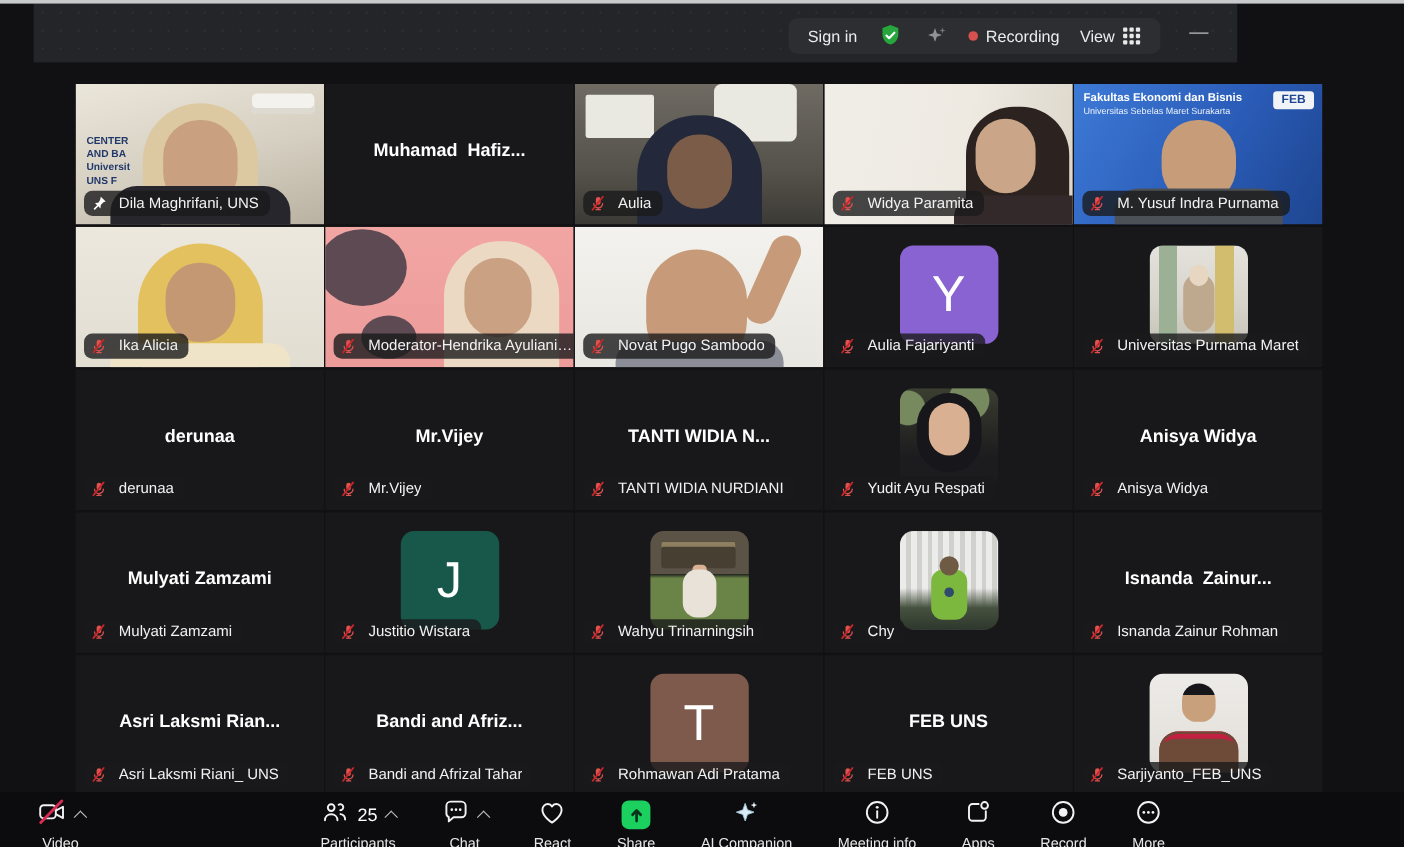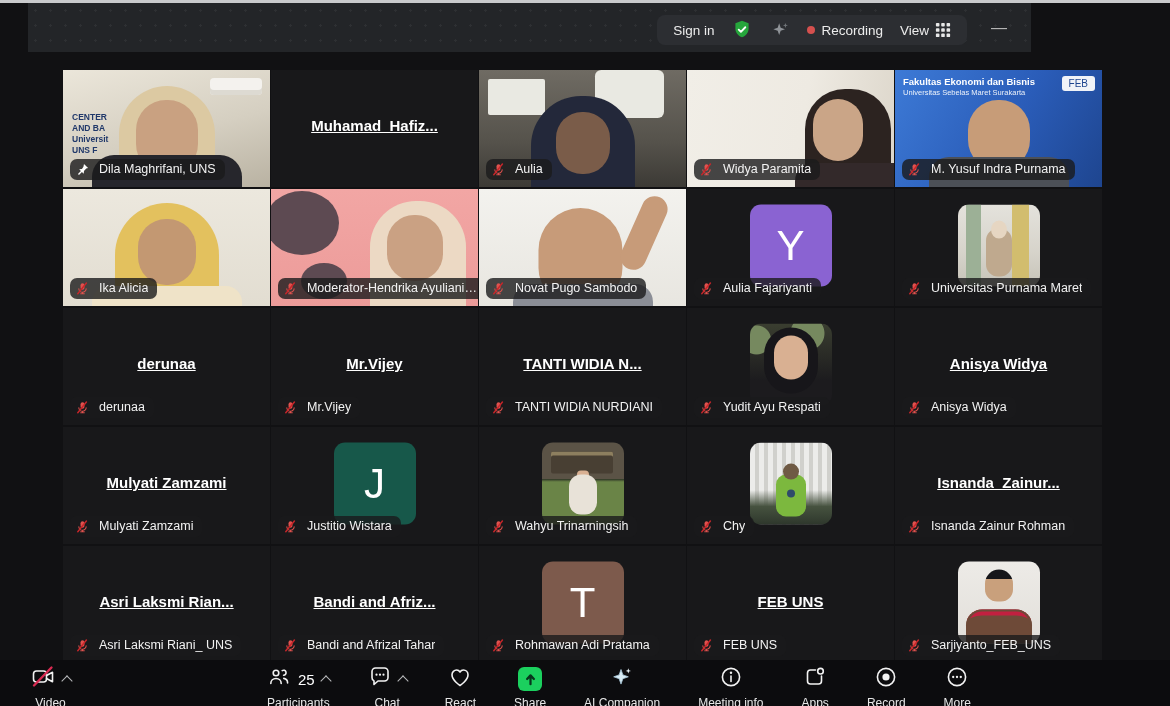--- a/index.html
+++ b/index.html
@@ -29,21 +29,21 @@
   
   .grid{
     position:absolute;left:63px;top:70px;z-index:2;
     display:grid;grid-template-columns:repeat(5,207px);grid-auto-rows:117px;gap:2px 1px;
   }
   .tile{position:relative;background:#18181a;overflow:hidden}
   .tile.active{box-shadow:inset 0 0 0 3px #2bd466}
   .scene{position:absolute;inset:0;overflow:hidden}
   .center-name{
     position:absolute;inset:0;display:flex;align-items:center;justify-content:center;
-    color:#fff;font-weight:700;font-size:15px;white-space:pre;padding-bottom:6px;text-decoration:underline;
+    color:#fff;font-weight:700;font-size:15px;white-space:pre;padding-bottom:6px;
   }
   .name-tag{
     position:absolute;left:7px;bottom:7px;max-width:calc(100% - 14px);
     display:inline-flex;align-items:center;gap:10px;background:rgba(26,26,28,.8);
     border-radius:7px;padding:3px 9px 4px 6px;color:#f2f2f2;font-size:12.5px;
     white-space:nowrap;z-index:3;
   }
   .tag-text{overflow:hidden;text-overflow:ellipsis}
   .avatar-letter{
     position:absolute;left:50%;top:50%;transform:translate(-50%,-53%);
@@ -80,21 +80,21 @@
   .scene-widya::after{content:"";position:absolute;left:52%;bottom:-10px;width:120px;height:34px;
     border-radius:18px 18px 0 0;background:#33292a}
   .scene-yusuf{background:linear-gradient(120deg,#3d7ad6 0%,#2a5cb8 55%,#1e458f 100%)}
   .scene-yusuf::before{content:"";position:absolute;left:50%;top:26%;transform:translateX(-50%);
     width:62px;height:70px;border-radius:30px;background:#c79c78}
   .scene-yusuf::after{content:"";position:absolute;left:50%;bottom:-12px;transform:translateX(-50%);
     width:140px;height:42px;border-radius:20px 20px 0 0;background:#4c5057}
   .vb-text{position:absolute;left:8px;top:6px;color:#fff;z-index:2}
   .vb1{font-weight:700;font-size:9.5px}
   .vb2{font-size:7.5px;opacity:.9;margin-top:1px}
-  .vb-logo{position:absolute;right:7px;top:6px;background:#f0f3f8;color:#1e458f;font-weight:400;
+  .vb-logo{position:absolute;right:7px;top:6px;background:#f0f3f8;color:#1e458f;font-weight:700;
     font-size:10px;padding:2px 7px;border-radius:3px;z-index:2}
   .scene-ika{background:linear-gradient(#ece8de 0%,#e2ddd1 100%);}
   .scene-ika::before{content:"";position:absolute;left:50%;top:12%;transform:translateX(-50%);
     width:104px;height:120px;border-radius:52px 52px 30px 30px;background:#e3c15e}
   .scene-ika .face{left:50%;top:26%;transform:translateX(-50%);width:58px;height:66px;
     border-radius:28px;background:#c39872}
   .scene-ika::after{content:"";position:absolute;left:50%;bottom:-10px;transform:translateX(-50%);
     width:150px;height:30px;border-radius:16px 16px 0 0;background:#efe3c8}
   .scene-hendrika{background:linear-gradient(#f2a6a4 0%,#ec9b99 100%)}
   .scene-hendrika::before{content:"";position:absolute;left:-6px;top:2px;width:74px;height:64px;

